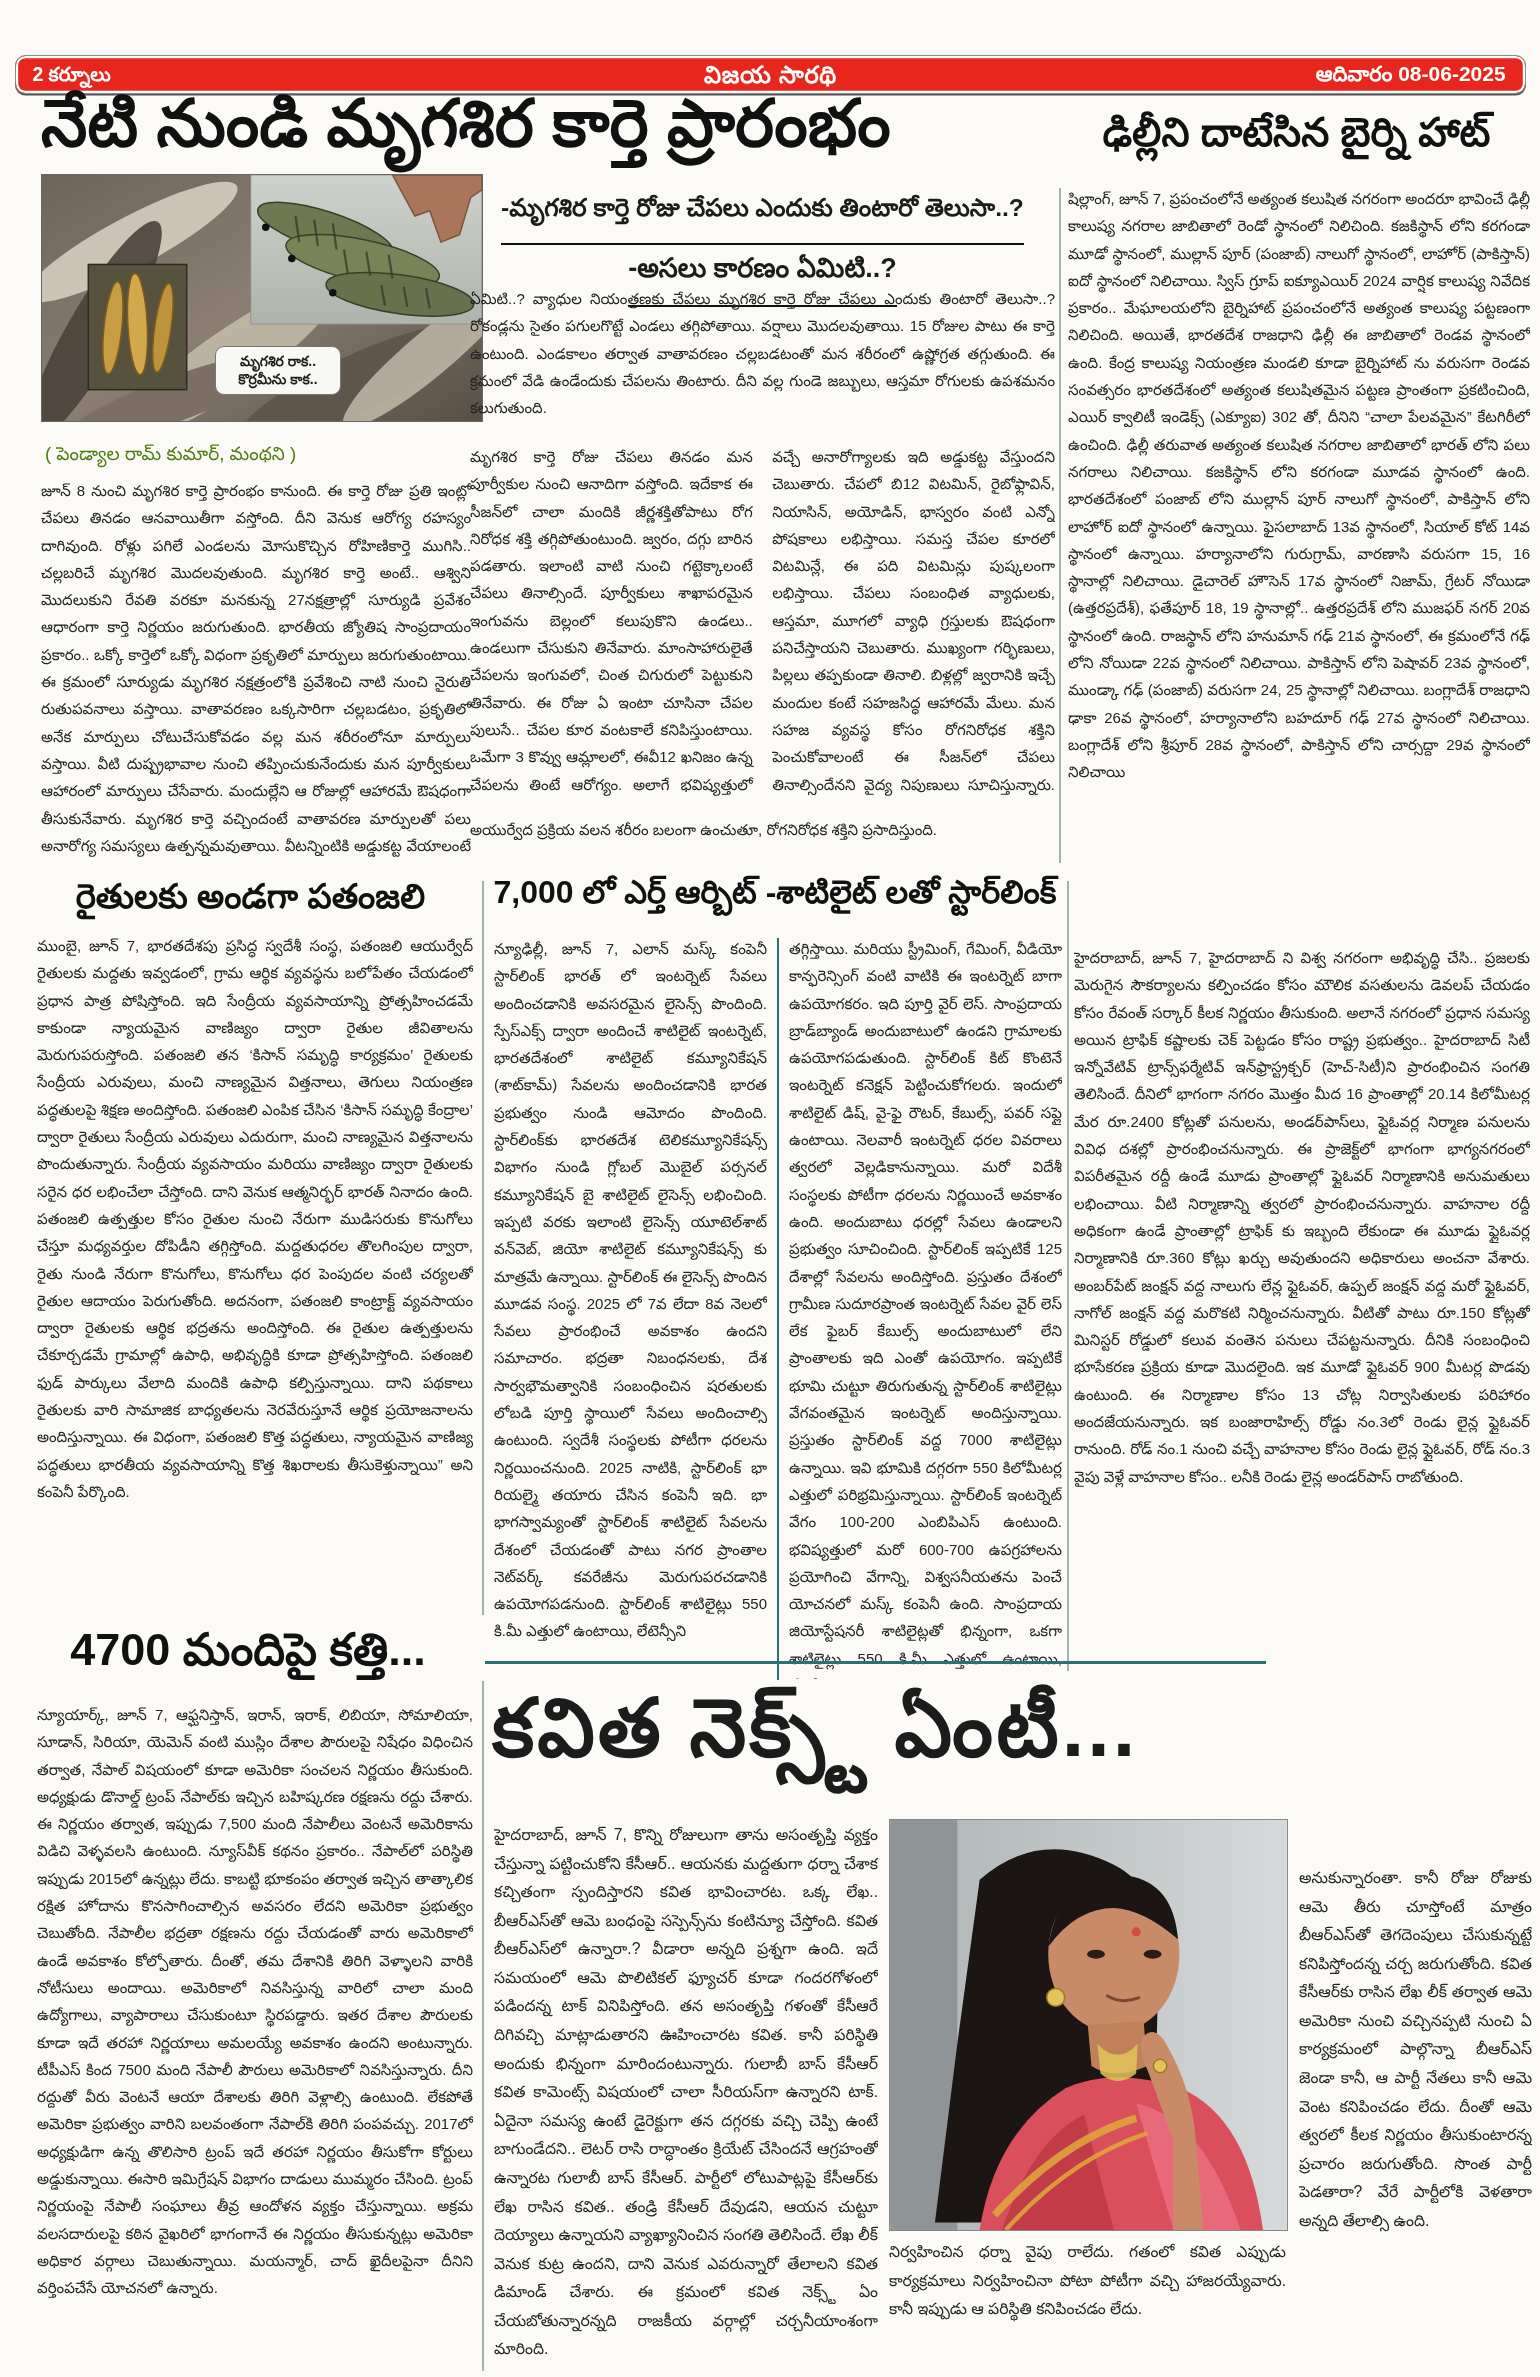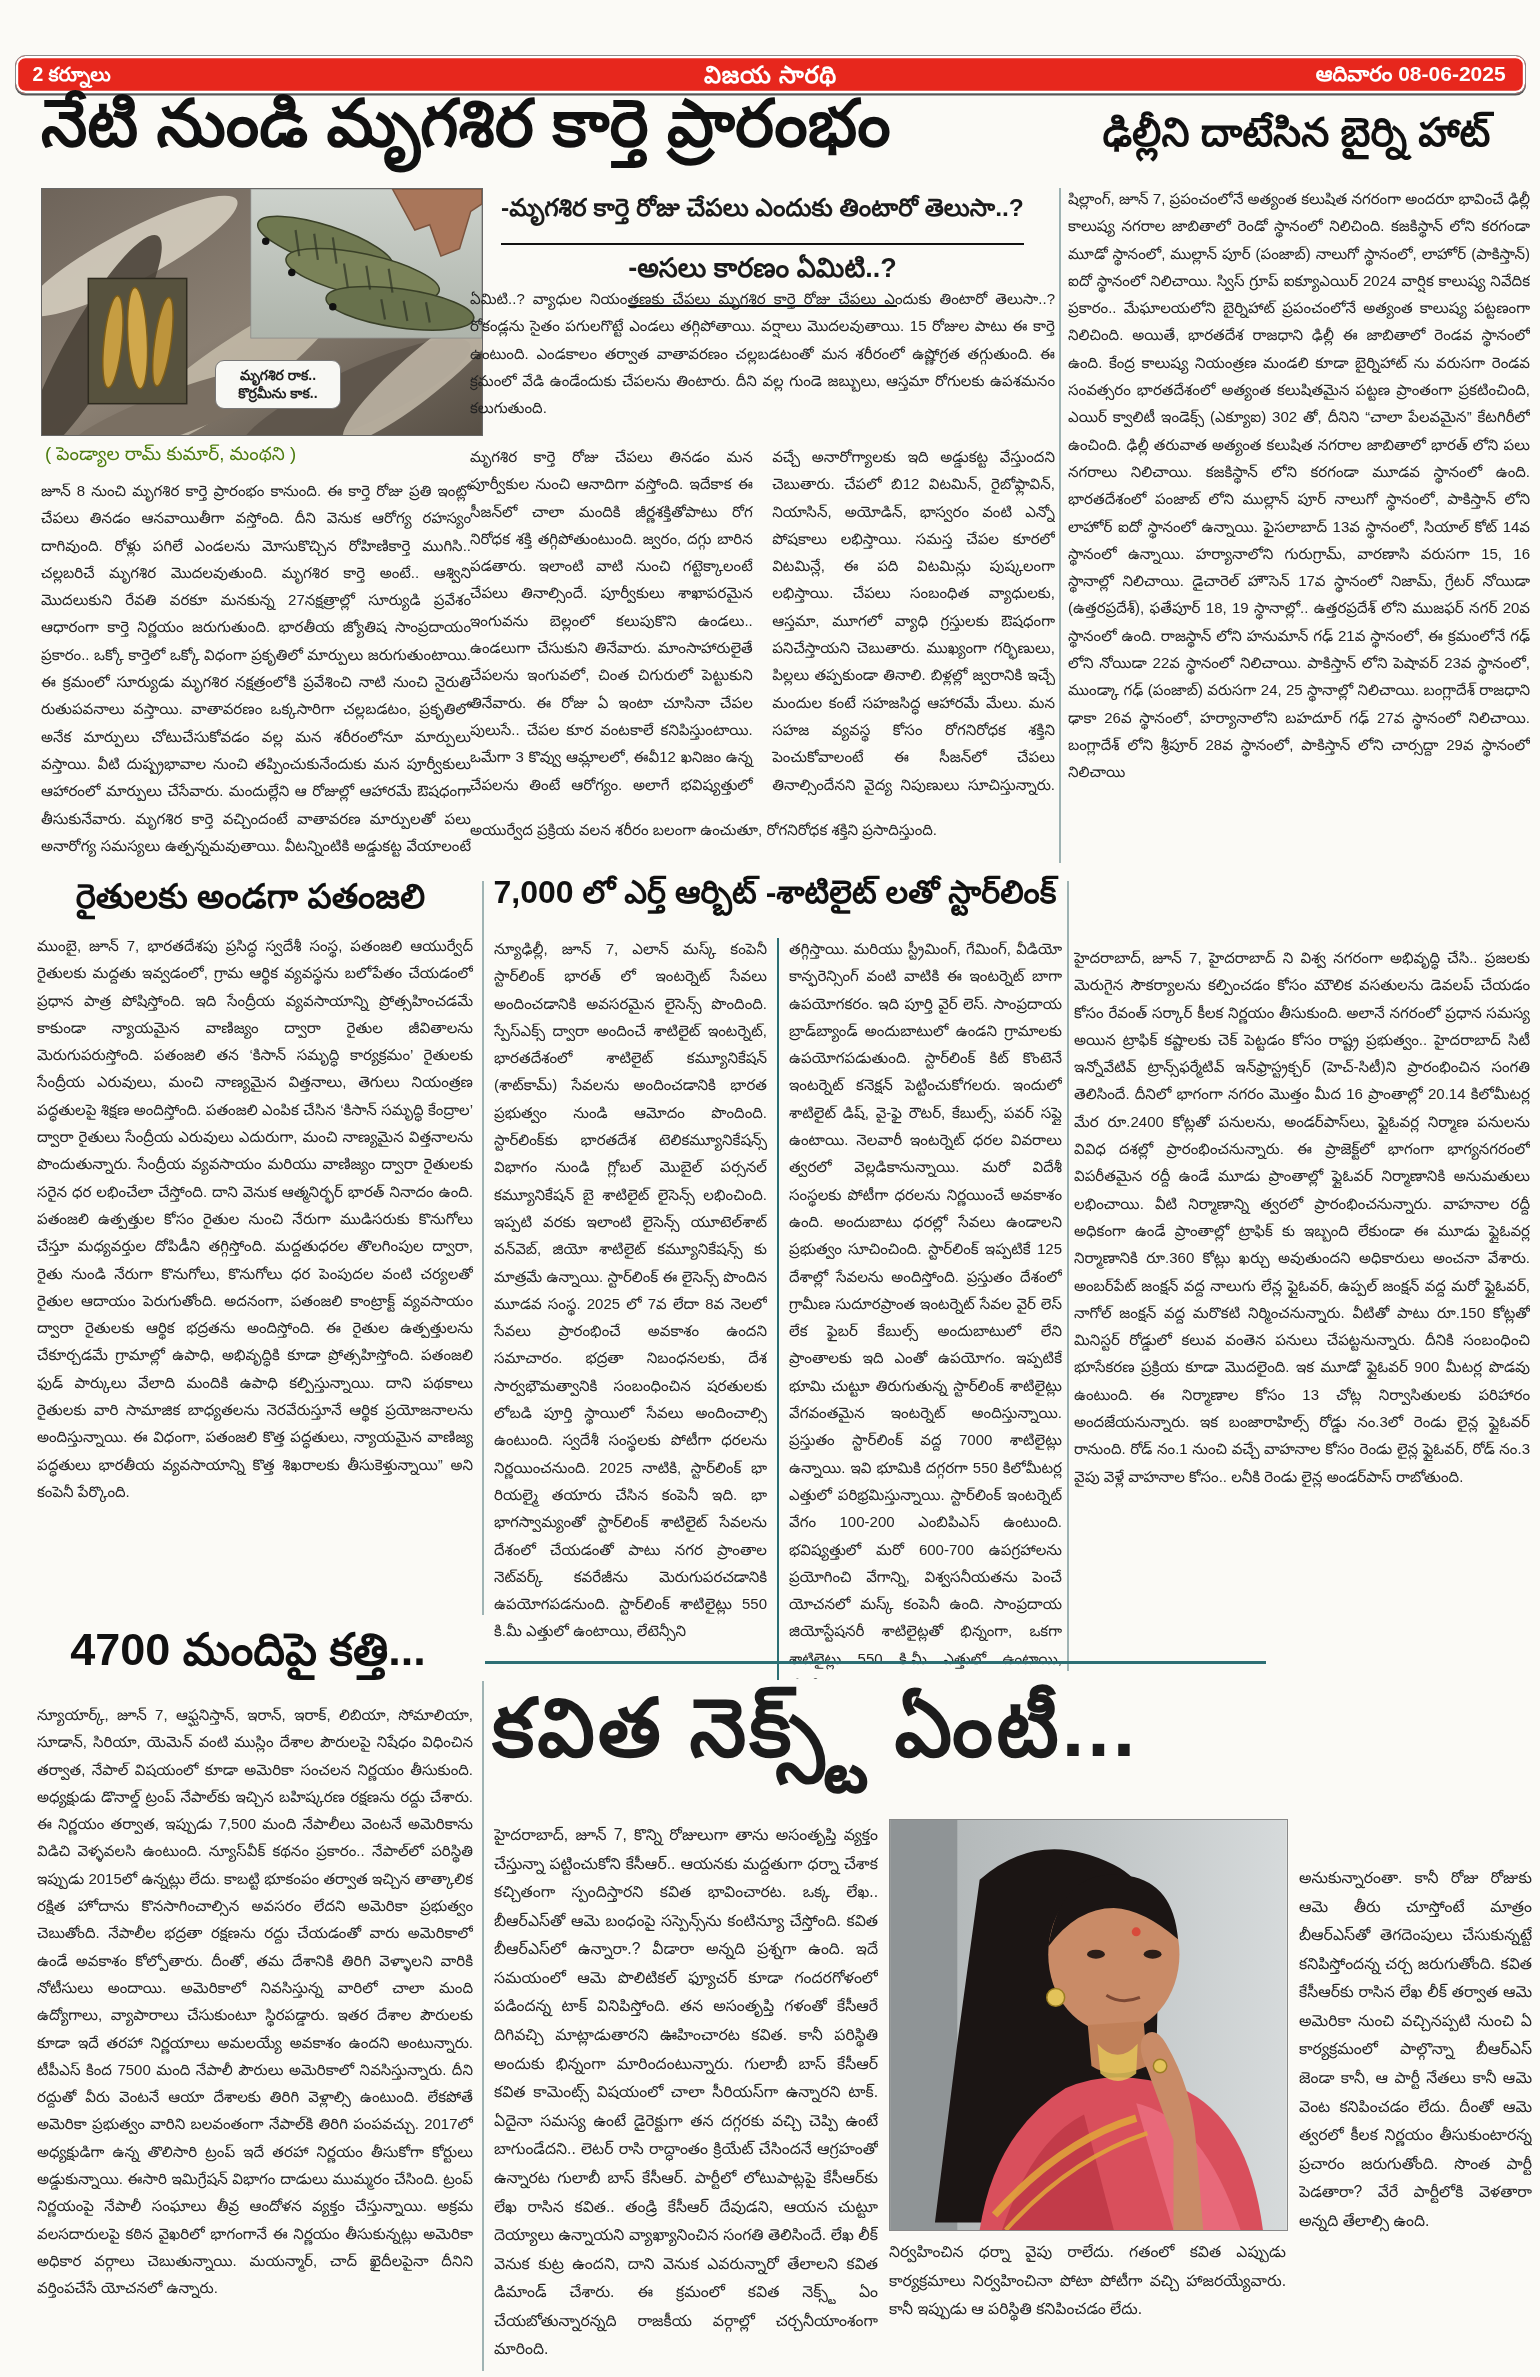--- a/index.html
+++ b/index.html
@@ -16,21 +16,21 @@
   .h-lead{position:absolute;left:41px;top:86px;width:1018px;font-size:66px;white-space:nowrap;}
   .h-byrni{position:absolute;left:1060px;top:109px;width:473px;font-size:40px;text-align:center;}
   .h-sec{position:absolute;text-align:center;}
   
   .body-text{font-size:15px;line-height:1.82;text-align:justify;overflow:hidden;color:#222;}
   .subheads{position:absolute;left:468px;top:194px;width:589px;text-align:center;}
   .subhead{display:inline-block;font-size:24.6px;font-weight:bold;border-bottom:2.2px solid #111;padding-bottom:15px;margin-bottom:7.5px;}
   .subhead.second{font-size:27px;}
   .byline{position:absolute;left:45px;top:443px;width:425px;font-size:18.6px;color:#4d7c0f;}
   
-  .lead-photo{position:absolute;left:41px;top:188px;width:440px;height:246px;border:0.7px solid #666;overflow:hidden;background:#7b7268;}
+  .lead-photo{position:absolute;left:41px;top:174px;width:440px;height:246px;border:0.7px solid #666;overflow:hidden;background:#7b7268;}
   .caption-bubble{position:absolute;left:173px;top:171px;width:112px;background:#f8f8f4;border:1.5px solid #777;
                   border-radius:9px;padding:4.5px 6px;font-size:14px;font-weight:bold;text-align:center;line-height:1.35;}
   .kv-photo{position:absolute;left:889px;top:1819px;width:397px;height:410px;border:0.7px solid #888;overflow:hidden;}
   
   .vrule{position:absolute;width:1.5px;background:#9fb3b3;}
   .vrule.teal{background:#2e6f74;}
   .hrule-teal{position:absolute;height:3px;background:#2e6f74;}
   .h-kavitha{position:absolute;left:492px;top:1668px;width:1040px;font-size:81px;font-weight:900;letter-spacing:3px;line-height:1.5;height:145px;overflow:hidden;white-space:nowrap;}
 </style>
 </head>

